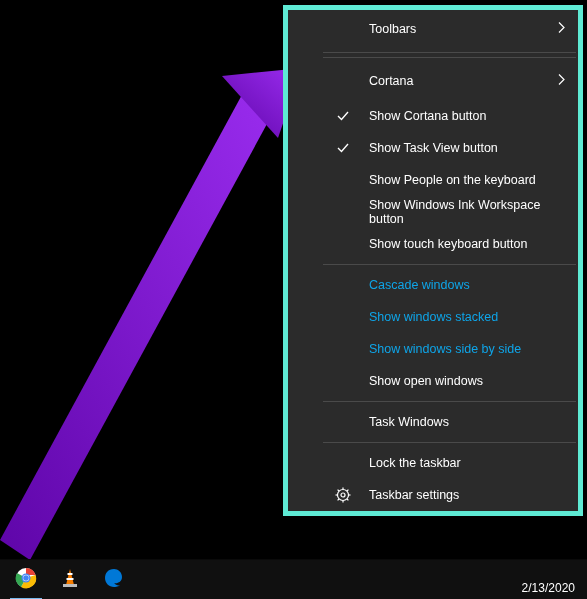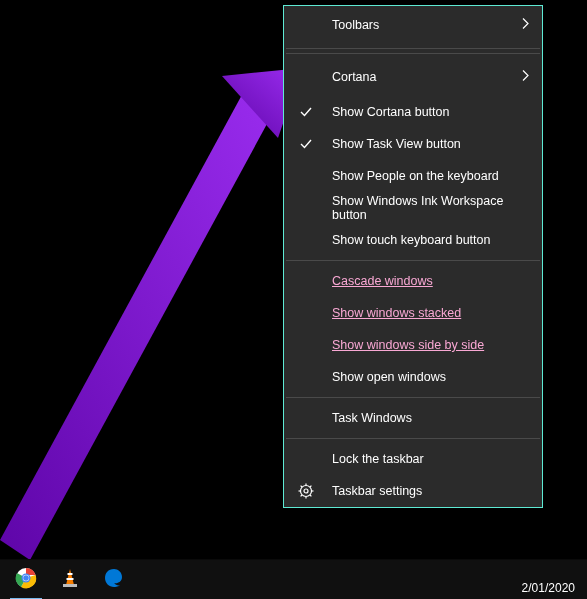--- a/index.html
+++ b/index.html
@@ -38,35 +38,36 @@
     position: absolute;
     bottom: 0; left: 6px; right: 6px;
     height: 2px;
     background: #76b9ed;
   }
   
   .context-menu {
     position: absolute;
     top: 5px;
     left: 283px;
-    width: 260px;
+    width: 300px;
     background: #2b2b2b;
-    border: 1px solid #5eead4;
+    border: 5px solid #5eead4;
     font-size: 12.5px;
     color: #fff;
     user-select: none;
+    padding-left: 33px;
   }
   .menu-item {
     height: 32px;
     display: flex;
     align-items: center;
     padding: 0 28px 0 48px;
     position: relative;
   }
-  .menu-item.disabled { color: #f9a8d4; text-decoration: underline; }
+  .menu-item.disabled { color: #0ea5e9; }
   .menu-item .chev {
     position: absolute;
     right: 12px;
     top: 50%;
     transform: translateY(-50%);
     font-family: sans-serif;
     color: #fff;
     font-size: 13px;
   }
   .menu-item .check {
@@ -249,14 +250,14 @@
     <span>
       <svg width="22" height="22" viewBox="0 0 22 22">
         <path d="M11 2 C5 2 2 6 2 11 C2 16 6 20 11 20 C14 20 17 18.5 17 18.5 C17 18.5 13 19 11 16 C14 17 19 15 19 10 C19 5 15 2 11 2 Z" fill="#0078d7"></path>
         <path d="M4 10 C4 7 7 5 11 5 C15 5 18 7 18 10 L6 10 C6 12 8 14 11 14 L11 14" fill="none"></path>
       </svg>
     </span>
   </div>
 </div>
 
 <div class="systray-date">
-  <span>2/01/2020</span>
+  <span>2/13/2020</span>
 </div>
 
 </body></html>

